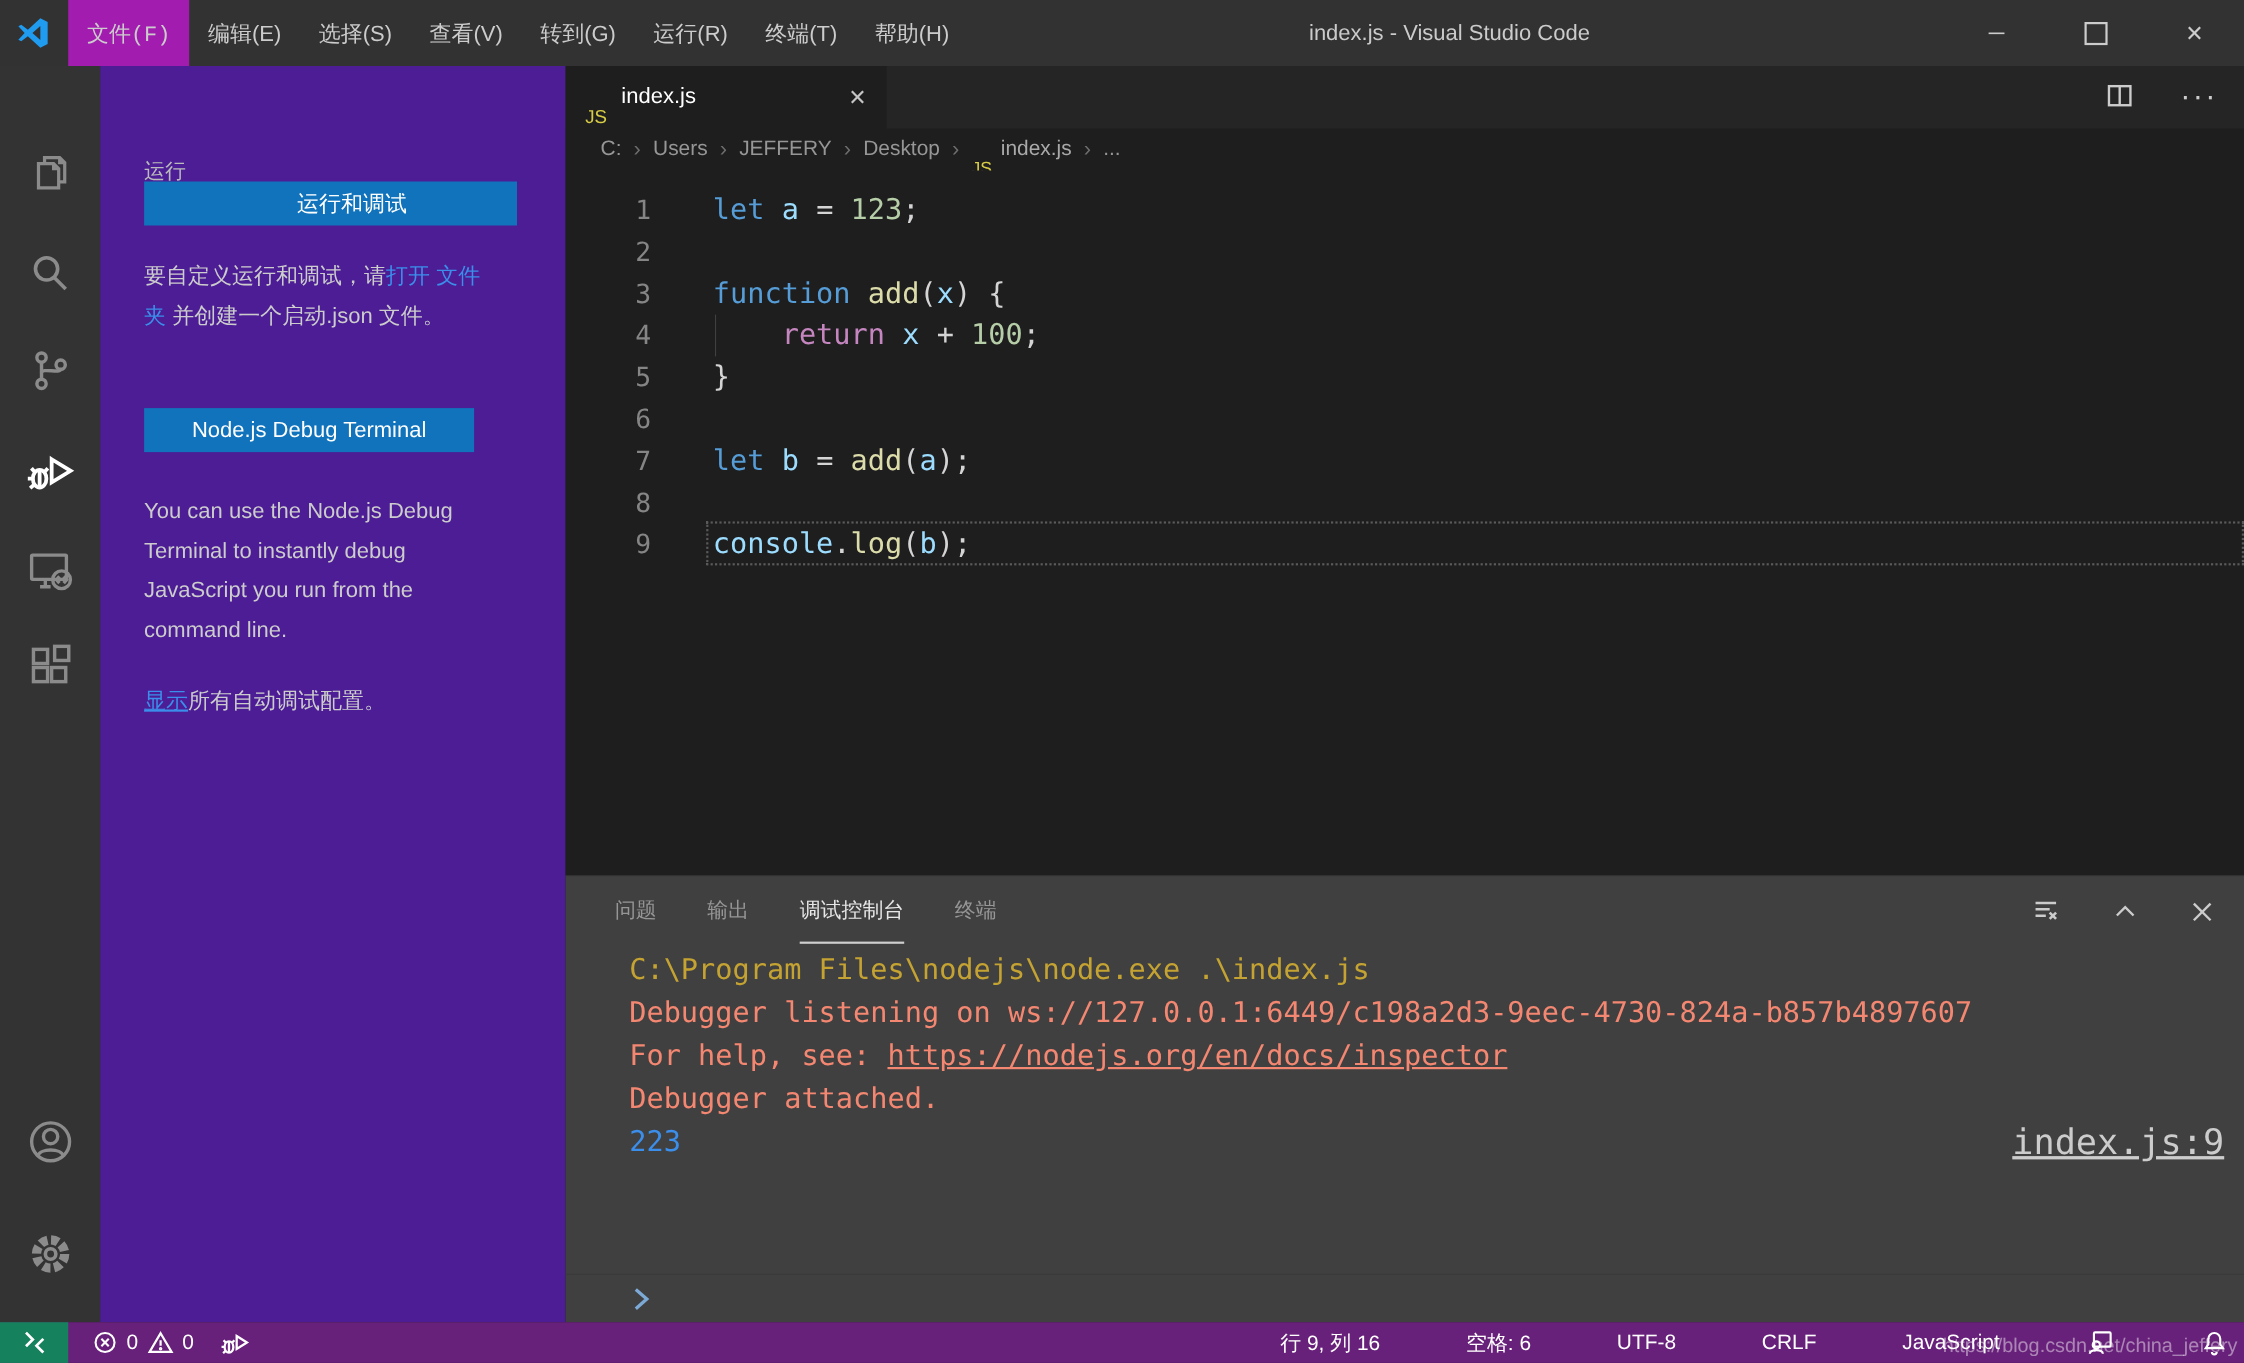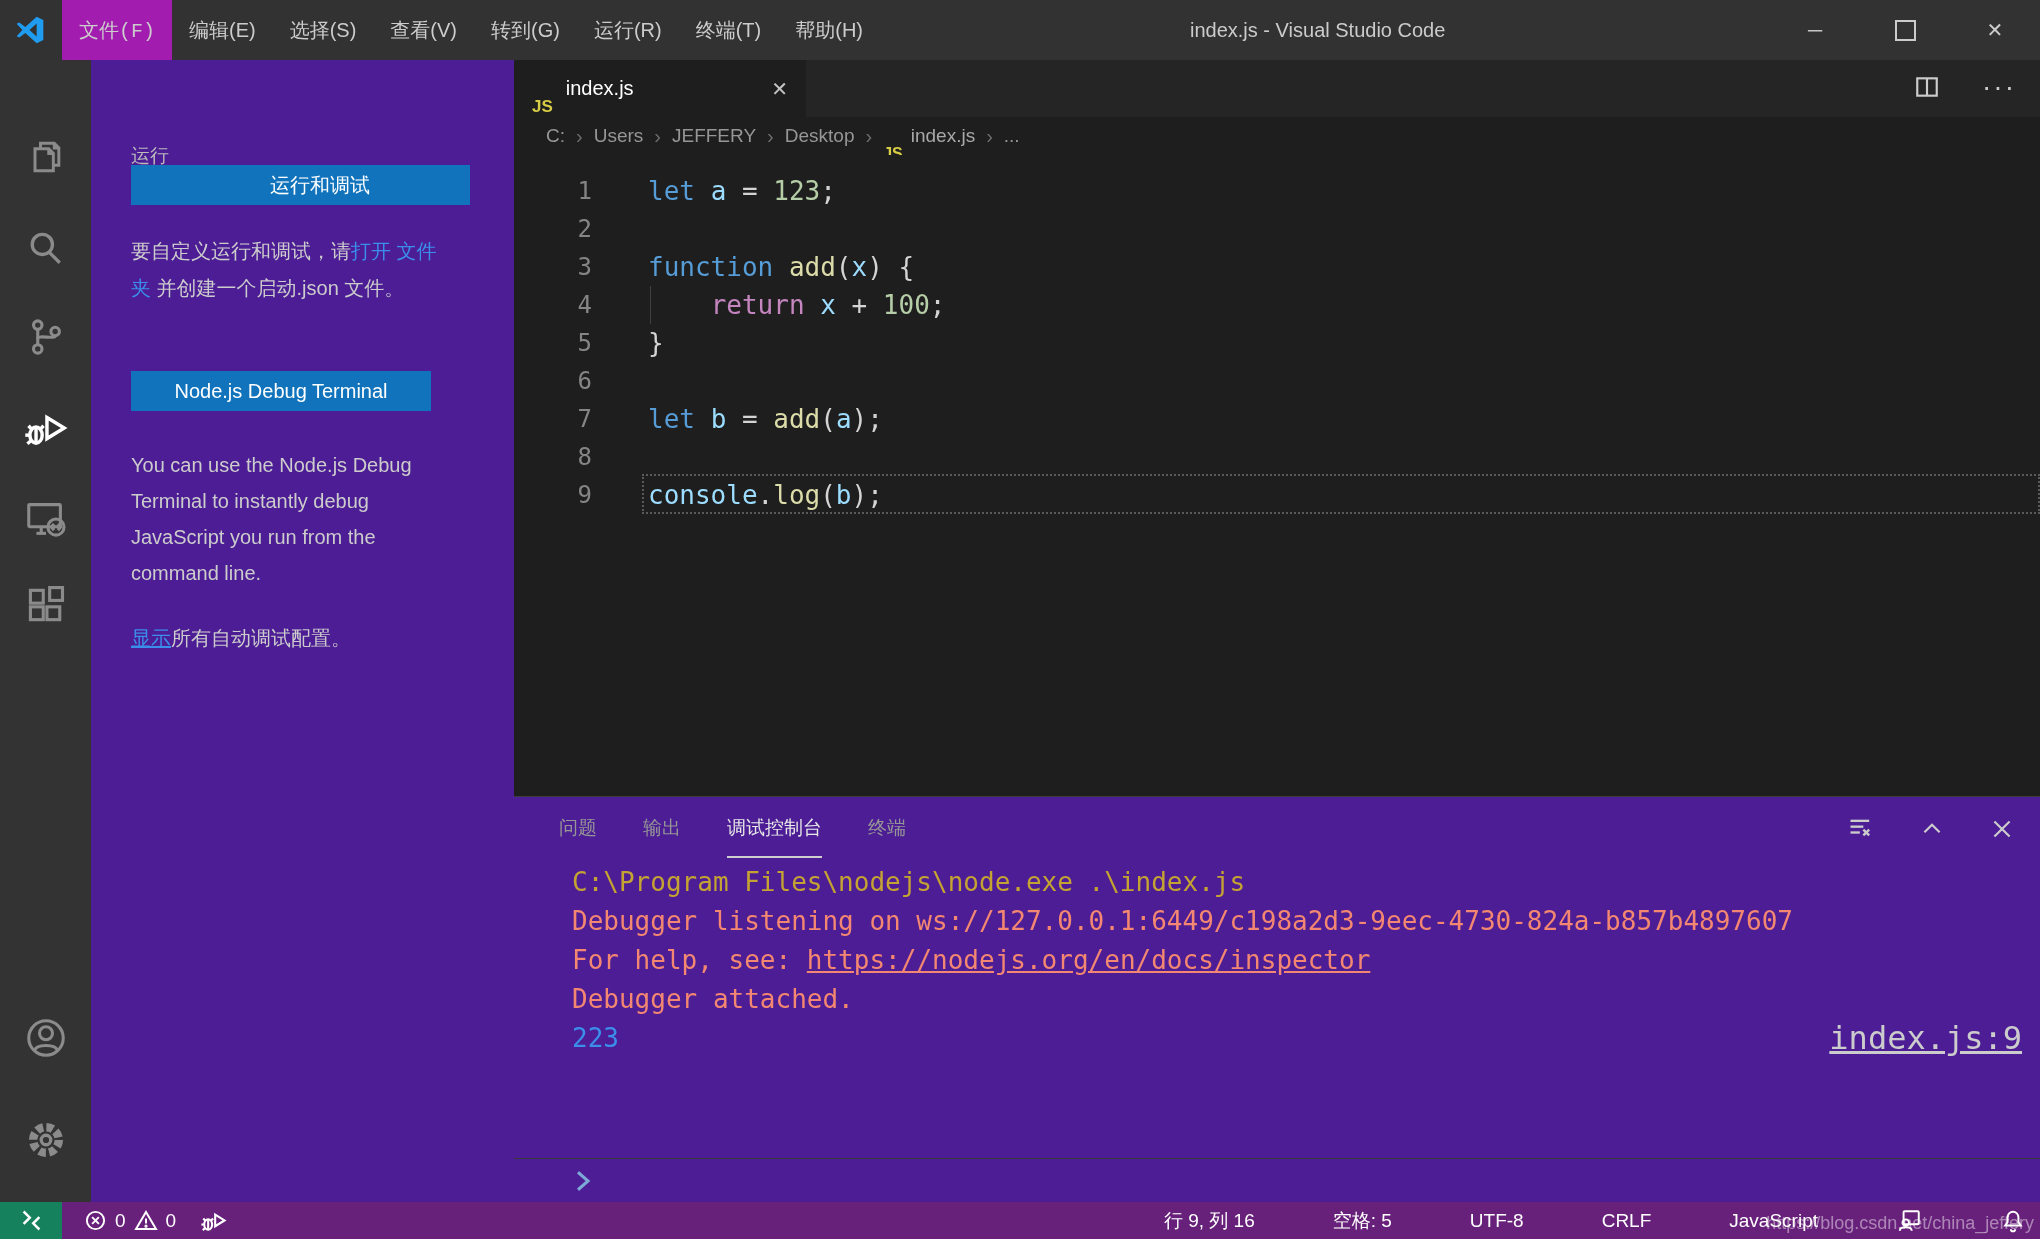--- a/index.html
+++ b/index.html
@@ -31,41 +31,41 @@
        font-size:20px;display:flex;align-items:center;justify-content:center;cursor:pointer;}
   .sb-para{position:absolute;left:40px;width:318px;font-size:20px;line-height:37px;color:#CCCCCC;}
   .sb-para2{position:absolute;left:40px;width:330px;font-size:20px;line-height:36px;color:#CCCCCC;}
   .lnk{color:#3B8EEA;text-decoration:none;cursor:pointer;}
   .lnk.u{text-decoration:underline;}
 
   
   .tabbar{position:absolute;top:60px;left:514px;right:0;height:57px;background:#252526;display:flex;}
   .tab{width:256px;height:57px;background:#1E1E1E;display:flex;align-items:center;padding:0 18px;gap:13px;
        color:#FFFFFF;font-size:20px;}
-  .js-badge{color:#D7CC45;font-weight:700;font-size:17px;letter-spacing:0;margin-top:36px;}
+  .js-badge{color:#D7CC45;font-weight:400;font-size:17px;letter-spacing:0;margin-top:36px;}
   .tab-close{margin-left:auto;color:#C5C5C5;font-size:20px;cursor:pointer;}
   .editor-actions{position:absolute;right:24px;top:74px;display:flex;gap:42px;align-items:center;color:#CCCCCC;}
   .dots{font-size:28px;letter-spacing:2px;line-height:20px;color:#CCCCCC;}
 
   .breadcrumb{position:absolute;top:117px;left:514px;right:0;height:38px;background:#1E1E1E;color:#969696;
               font-size:19px;display:flex;align-items:center;padding-left:32px;gap:11px;}
   .bc-sep{color:#6E6E6E;font-size:20px;}
   .bc-file{display:flex;align-items:center;gap:8px;color:#A9A9A9;}
 
   .code-area{position:absolute;top:155px;left:514px;right:0;height:641px;background:#1E1E1E;}
   .code-rows{position:absolute;top:17px;left:0;right:0;}
   .code-row{display:flex;height:38px;line-height:38px;position:relative;z-index:1;}
   .ln{width:78px;text-align:right;color:#858585;font-family:"DejaVu Sans Mono",monospace;font-size:24px;flex:none;}
   .code{margin-left:56px;font-family:"DejaVu Sans Mono",monospace;font-size:26px;white-space:pre;}
   .indent-guide{position:absolute;left:136px;top:131px;width:1px;height:38px;background:#404040;z-index:0;}
   .debug-box{position:absolute;left:128px;right:0;top:319px;height:40px;border:2px dotted #5A5A5A;
              box-sizing:border-box;z-index:0;}
 
   
-  .panel{position:absolute;top:796px;left:514px;right:0;bottom:37px;background:#4c1d95;border-top:1px solid #3C3C3C;}
+  .panel{position:absolute;top:796px;left:514px;right:0;bottom:37px;background:#404040;border-top:1px solid #3C3C3C;}
   .panel-tabs{height:61px;display:flex;align-items:stretch;padding-left:45px;gap:46px;font-size:19px;color:#969696;}
   .panel-tab{display:flex;align-items:center;border-bottom:2px solid transparent;padding-top:2px;cursor:pointer;}
   .panel-tab.active{color:#E7E7E7;border-bottom-color:#CFCFCF;}
   .panel-actions{position:absolute;right:25px;top:18px;display:flex;gap:44px;align-items:center;color:#CCCCCC;}
   .console{position:absolute;top:62px;left:0;right:0;padding-top:4px;}
   .console-line{display:flex;height:39px;line-height:39px;padding-left:58px;
                 font-family:"DejaVu Sans Mono",monospace;font-size:26px;white-space:pre;}
   .console-right-link{margin-left:auto;margin-right:18px;color:#CCCCCC;text-decoration:underline;font-size:32px;cursor:pointer;}
   .console-input{position:absolute;left:0;right:0;bottom:0;height:43px;border-top:1px solid #3A3A3A;
                  display:flex;align-items:center;padding-left:54px;}
@@ -338,21 +338,21 @@
           <line x1="7" y1="10.6" x2="7" y2="19.4"></line>
           <line x1="4.6" y1="11.8" x2="2.8" y2="9.8"></line>
             <line x1="9.4" y1="11.8" x2="11.2" y2="9.8"></line>
           <line x1="3.6" y1="15" x2="1.2" y2="15"></line>
             <line x1="4.4" y1="18" x2="2.4" y2="19.8"></line>
         </svg>
       </span>
     </div>
     <div class="sb-right">
       <span class="sb-item">行 9, 列 16</span>
-      <span class="sb-item">空格: 5</span>
+      <span class="sb-item">空格: 6</span>
       <span class="sb-item">UTF-8</span>
       <span class="sb-item">CRLF</span>
       <span class="sb-item">JavaScript</span>
       <span class="sb-item">
         <svg width="26" height="26" viewBox="0 0 24 24" fill="none" stroke="#FFFFFF" stroke-width="1.8">
             <rect x="7" y="3" width="14" height="12" rx="1"></rect>
             <circle cx="9" cy="13.5" r="3"></circle>
             <path d="M3.5 21 C3.5 16.8 14.5 16.8 14.5 21"></path>
           </svg>
       </span>

